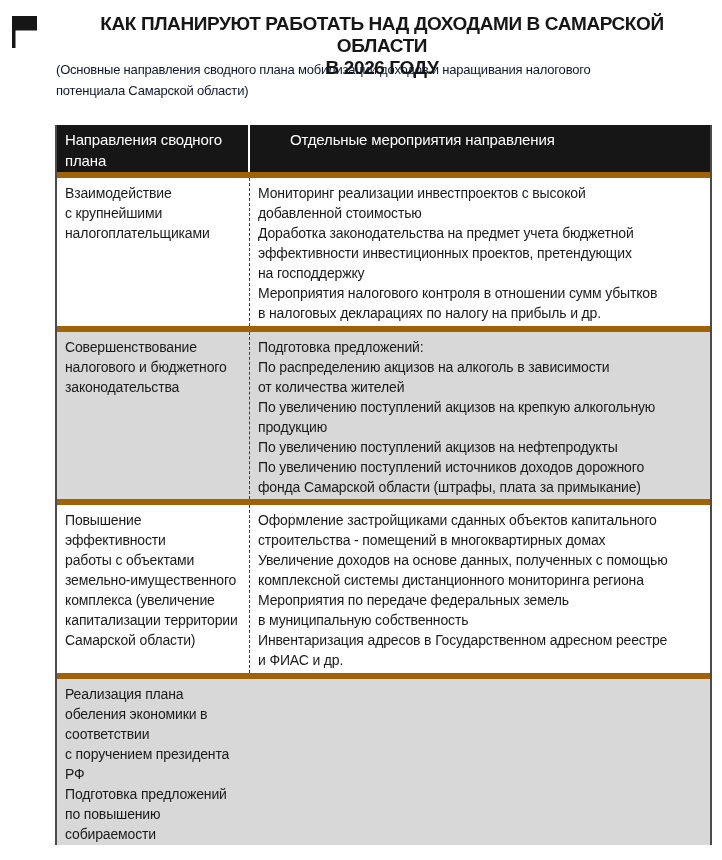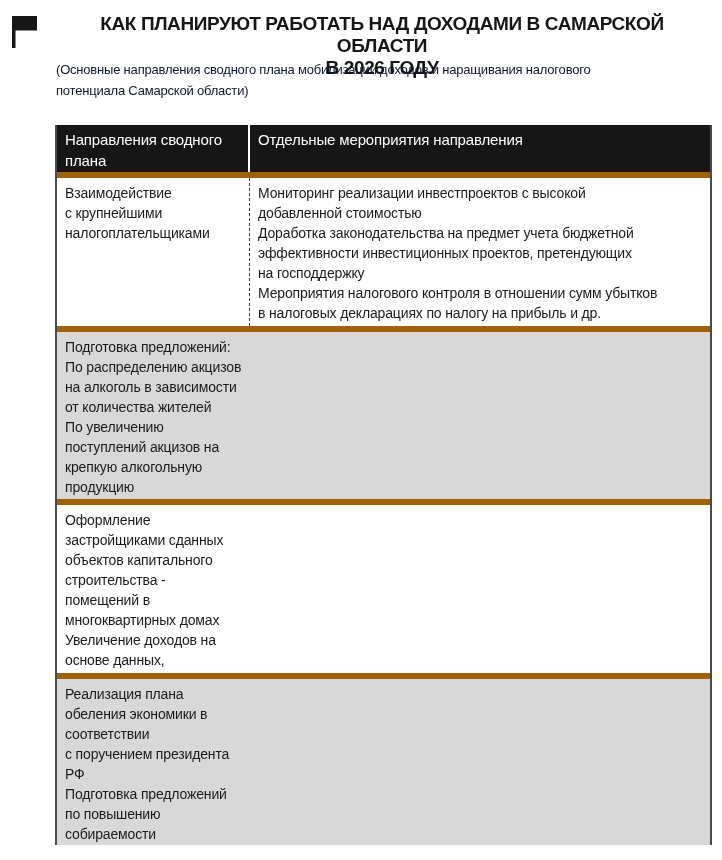--- a/index.html
+++ b/index.html
@@ -65,20 +65,21 @@
     background: #ffffff;
   }
   .t-row {
     display: grid;
     grid-template-columns: 193px 1fr;
     overflow: hidden;
   }
   .t-head {
     background: #161616;
     color: #ffffff;
+    gap: 32px;
   }
   .t-head .cell-1 { border-right: 2px solid #ffffff; }
   .t-body { border-top: 6px solid #a16207; }
   .t-body .cell-1 { border-right: 1px dashed #3d3d3d; }
   .row-white { background: #ffffff; }
   .row-gray  { background: #d8d8d8; }
 
   .cell {
     white-space: pre-line;
     font-size: 14px;
@@ -126,31 +127,40 @@
       <div class="cell cell-2">Мониторинг реализации инвестпроектов с высокой
 добавленной стоимостью
 Доработка законодательства на предмет учета бюджетной
 эффективности инвестиционных проектов, претендующих
 на господдержку
 Мероприятия налогового контроля в отношении сумм убытков
 в налоговых декларациях по налогу на прибыль и др.</div>
     </div>
 
     <div class="t-row t-body row-gray">
+      <div class="cell cell-1">Совершенствование
+налогового и бюджетного
+законодательства</div>
       <div class="cell cell-2">Подготовка предложений:
 По распределению акцизов на алкоголь в зависимости
 от количества жителей
 По увеличению поступлений акцизов на крепкую алкогольную
 продукцию
 По увеличению поступлений акцизов на нефтепродукты
 По увеличению поступлений источников доходов дорожного
 фонда Самарской области (штрафы, плата за примыкание)</div>
     </div>
 
     <div class="t-row t-body row-white">
+      <div class="cell cell-1">Повышение эффективности
+работы с объектами
+земельно-имущественного
+комплекса (увеличение
+капитализации территории
+Самарской области)</div>
       <div class="cell cell-2">Оформление застройщиками сданных объектов капитального
 строительства - помещений в многоквартирных домах
 Увеличение доходов на основе данных, полученных с помощью
 комплексной системы дистанционного мониторинга региона
 Мероприятия по передаче федеральных земель
 в муниципальную собственность
 Инвентаризация адресов в Государственном адресном реестре
 и ФИАС и др.</div>
     </div>
 

